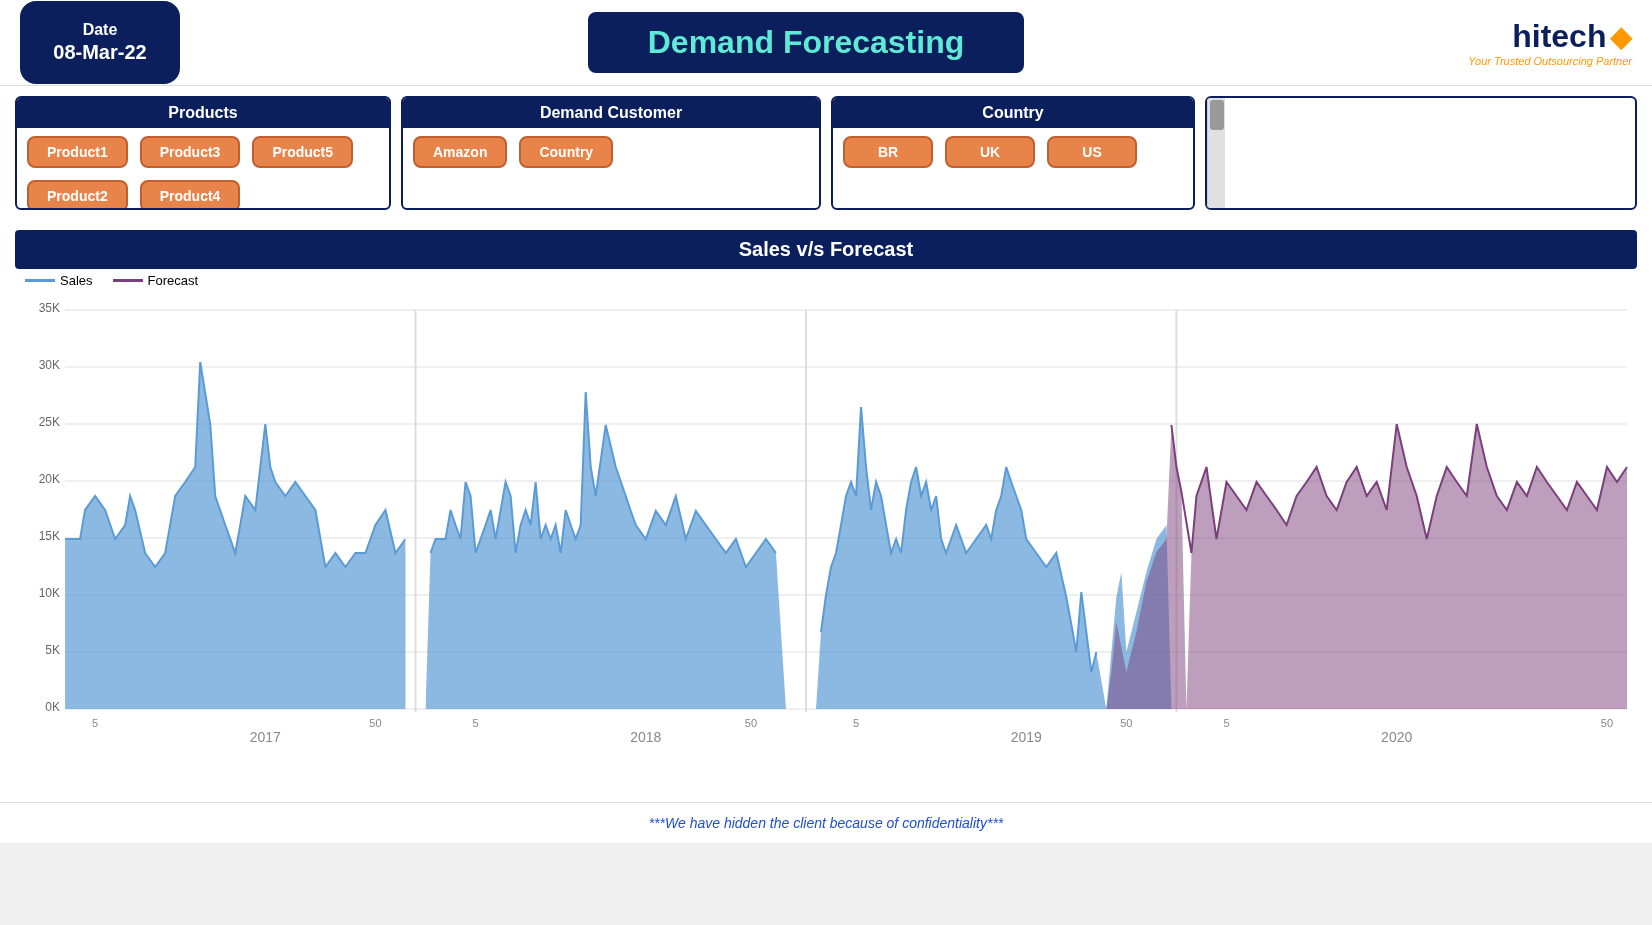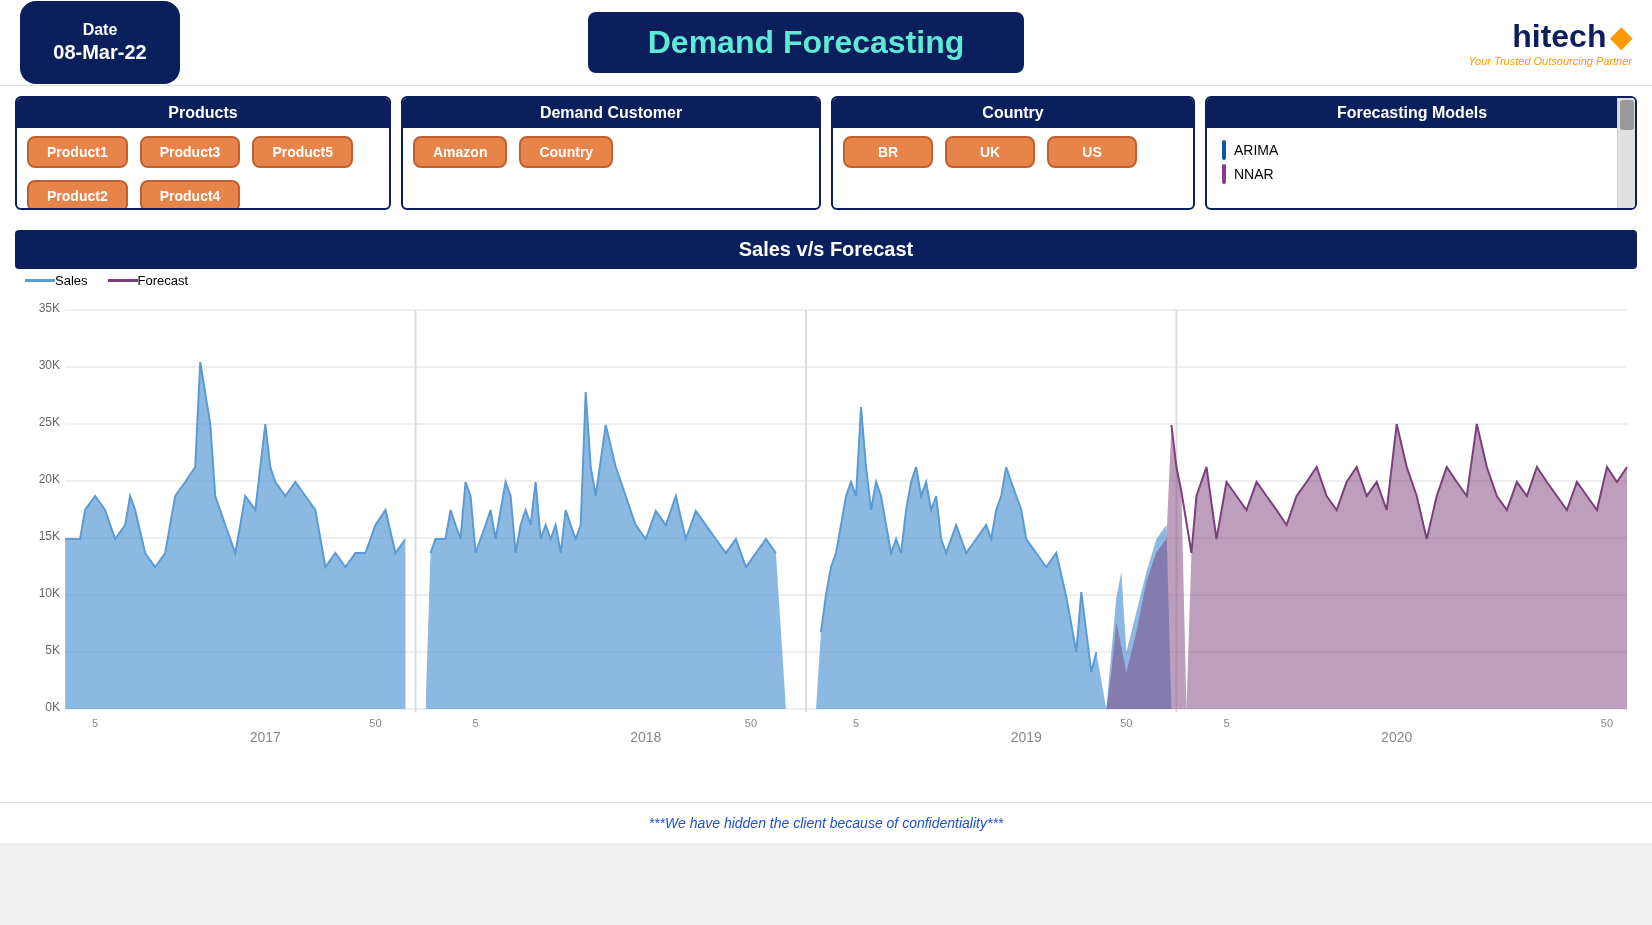--- a/index.html
+++ b/index.html
@@ -29,21 +29,21 @@
     .model-indicator { width: 4px; height: 20px; border-radius: 2px; }
     .model-indicator.blue { background: #0a5c9e; }
     .model-indicator.purple { background: #8b3a8b; }
     .scrollbar-area { width: 18px; background: #e0e0e0; border-left: 1px solid #ccc; display: flex; flex-direction: column; align-items: center; padding: 2px; }
     .scrollbar-thumb { width: 14px; height: 30px; background: #999; border-radius: 3px; }
 
     
     .chart-section { background: white; margin: 0; padding: 10px 15px; }
     .chart-title { background: #0a1f5c; color: white; text-align: center; font-size: 20px; font-weight: bold; padding: 8px; border-radius: 4px; }
     .chart-legend { display: flex; gap: 20px; padding: 4px 10px; font-size: 13px; }
-    .legend-item { display: flex; align-items: center; }
+    .legend-item { display: flex; align-items: center; gap: 5px; }
     .legend-line { width: 30px; height: 3px; }
     .legend-line.sales { background: #5b9bd5; }
     .legend-line.forecast { background: #7b3f7b; }
     .chart-container { position: relative; width: 100%; height: 500px; }
     svg.chart { width: 100%; height: 100%; }
 
     
     .footer { background: #fff; text-align: center; padding: 12px; font-style: italic; color: #1d4ed8; font-size: 14px; border-top: 1px solid #ddd; }
   </style>
 </head>
@@ -90,33 +90,20 @@
   <div class="filter-panel country">
     <div class="filter-header">Country</div>
     <div class="filter-body">
       <button class="filter-btn">BR</button>
       <button class="filter-btn">UK</button>
       <button class="filter-btn">US</button>
     </div>
   </div>
 
   <div class="filter-panel models" style="display:flex; overflow:hidden;">
-    <div style="flex:1;">
-      <div class="filter-header">Forecasting Models</div>
-      <div class="model-list">
-        <div class="model-item">
-          <div class="model-indicator blue"></div>
-          <span>ARIMA</span>
-        </div>
-        <div class="model-item">
-          <div class="model-indicator purple"></div>
-          <span>NNAR</span>
-        </div>
-      </div>
-    </div>
     <div class="scrollbar-area">
       <div class="scrollbar-thumb"></div>
     </div>
   </div>
 
 </div>
 
 <div class="chart-section">
   <div class="chart-title">Sales v/s Forecast</div>
   <div class="chart-legend">

